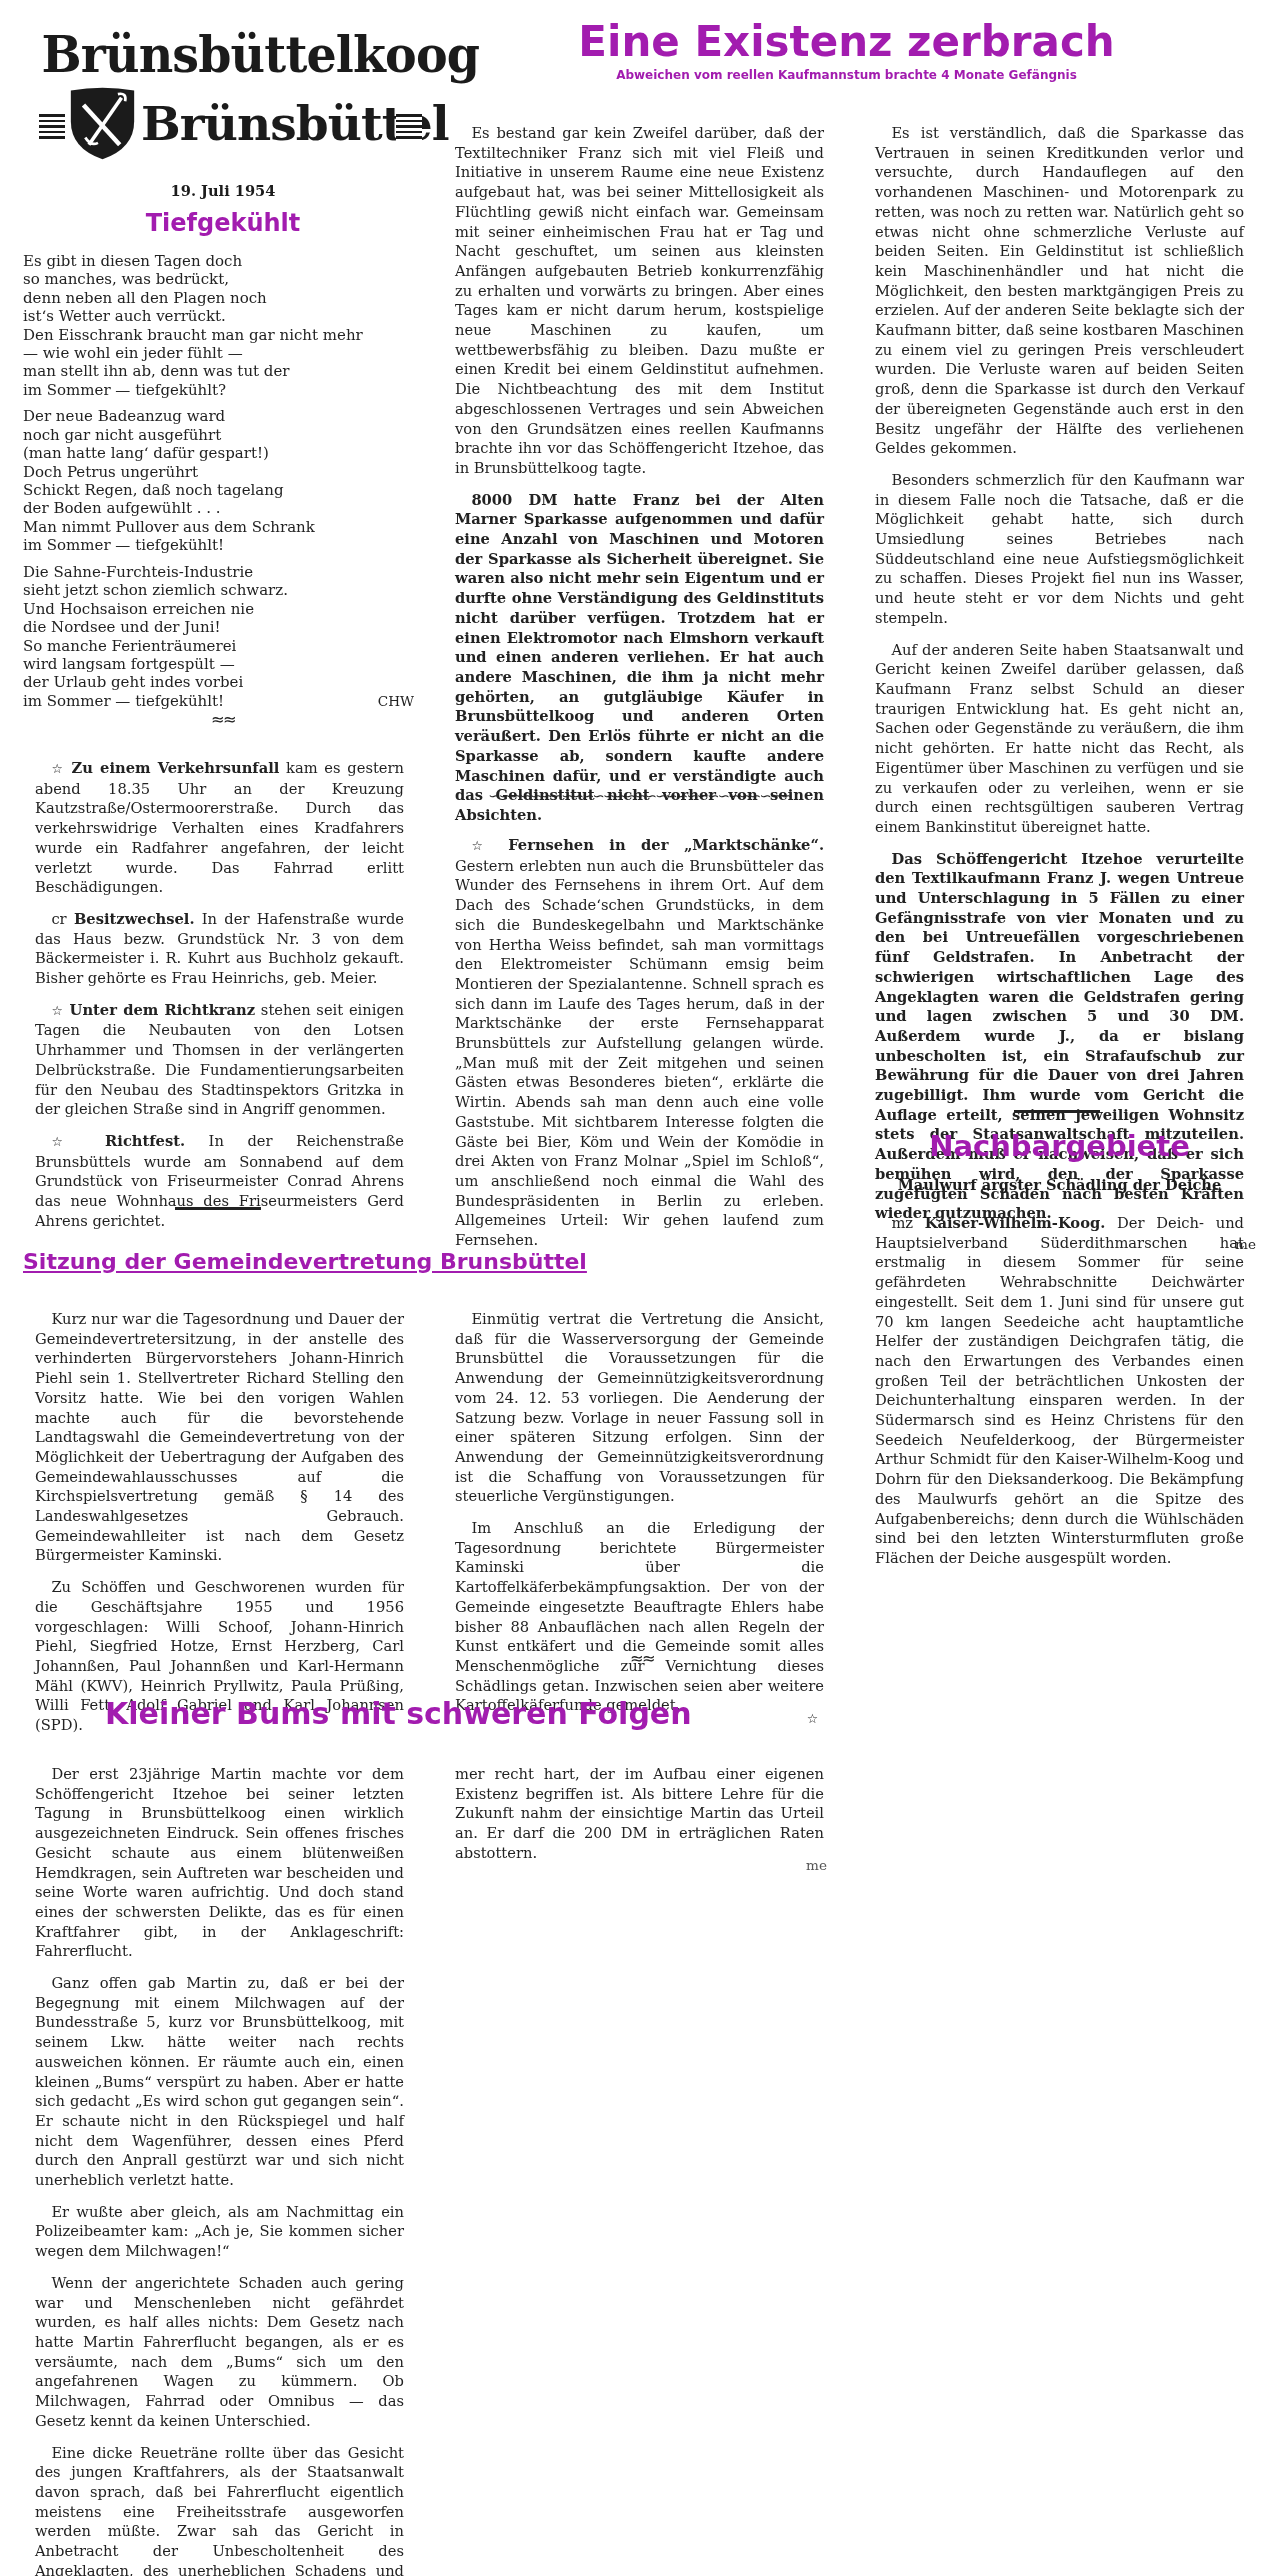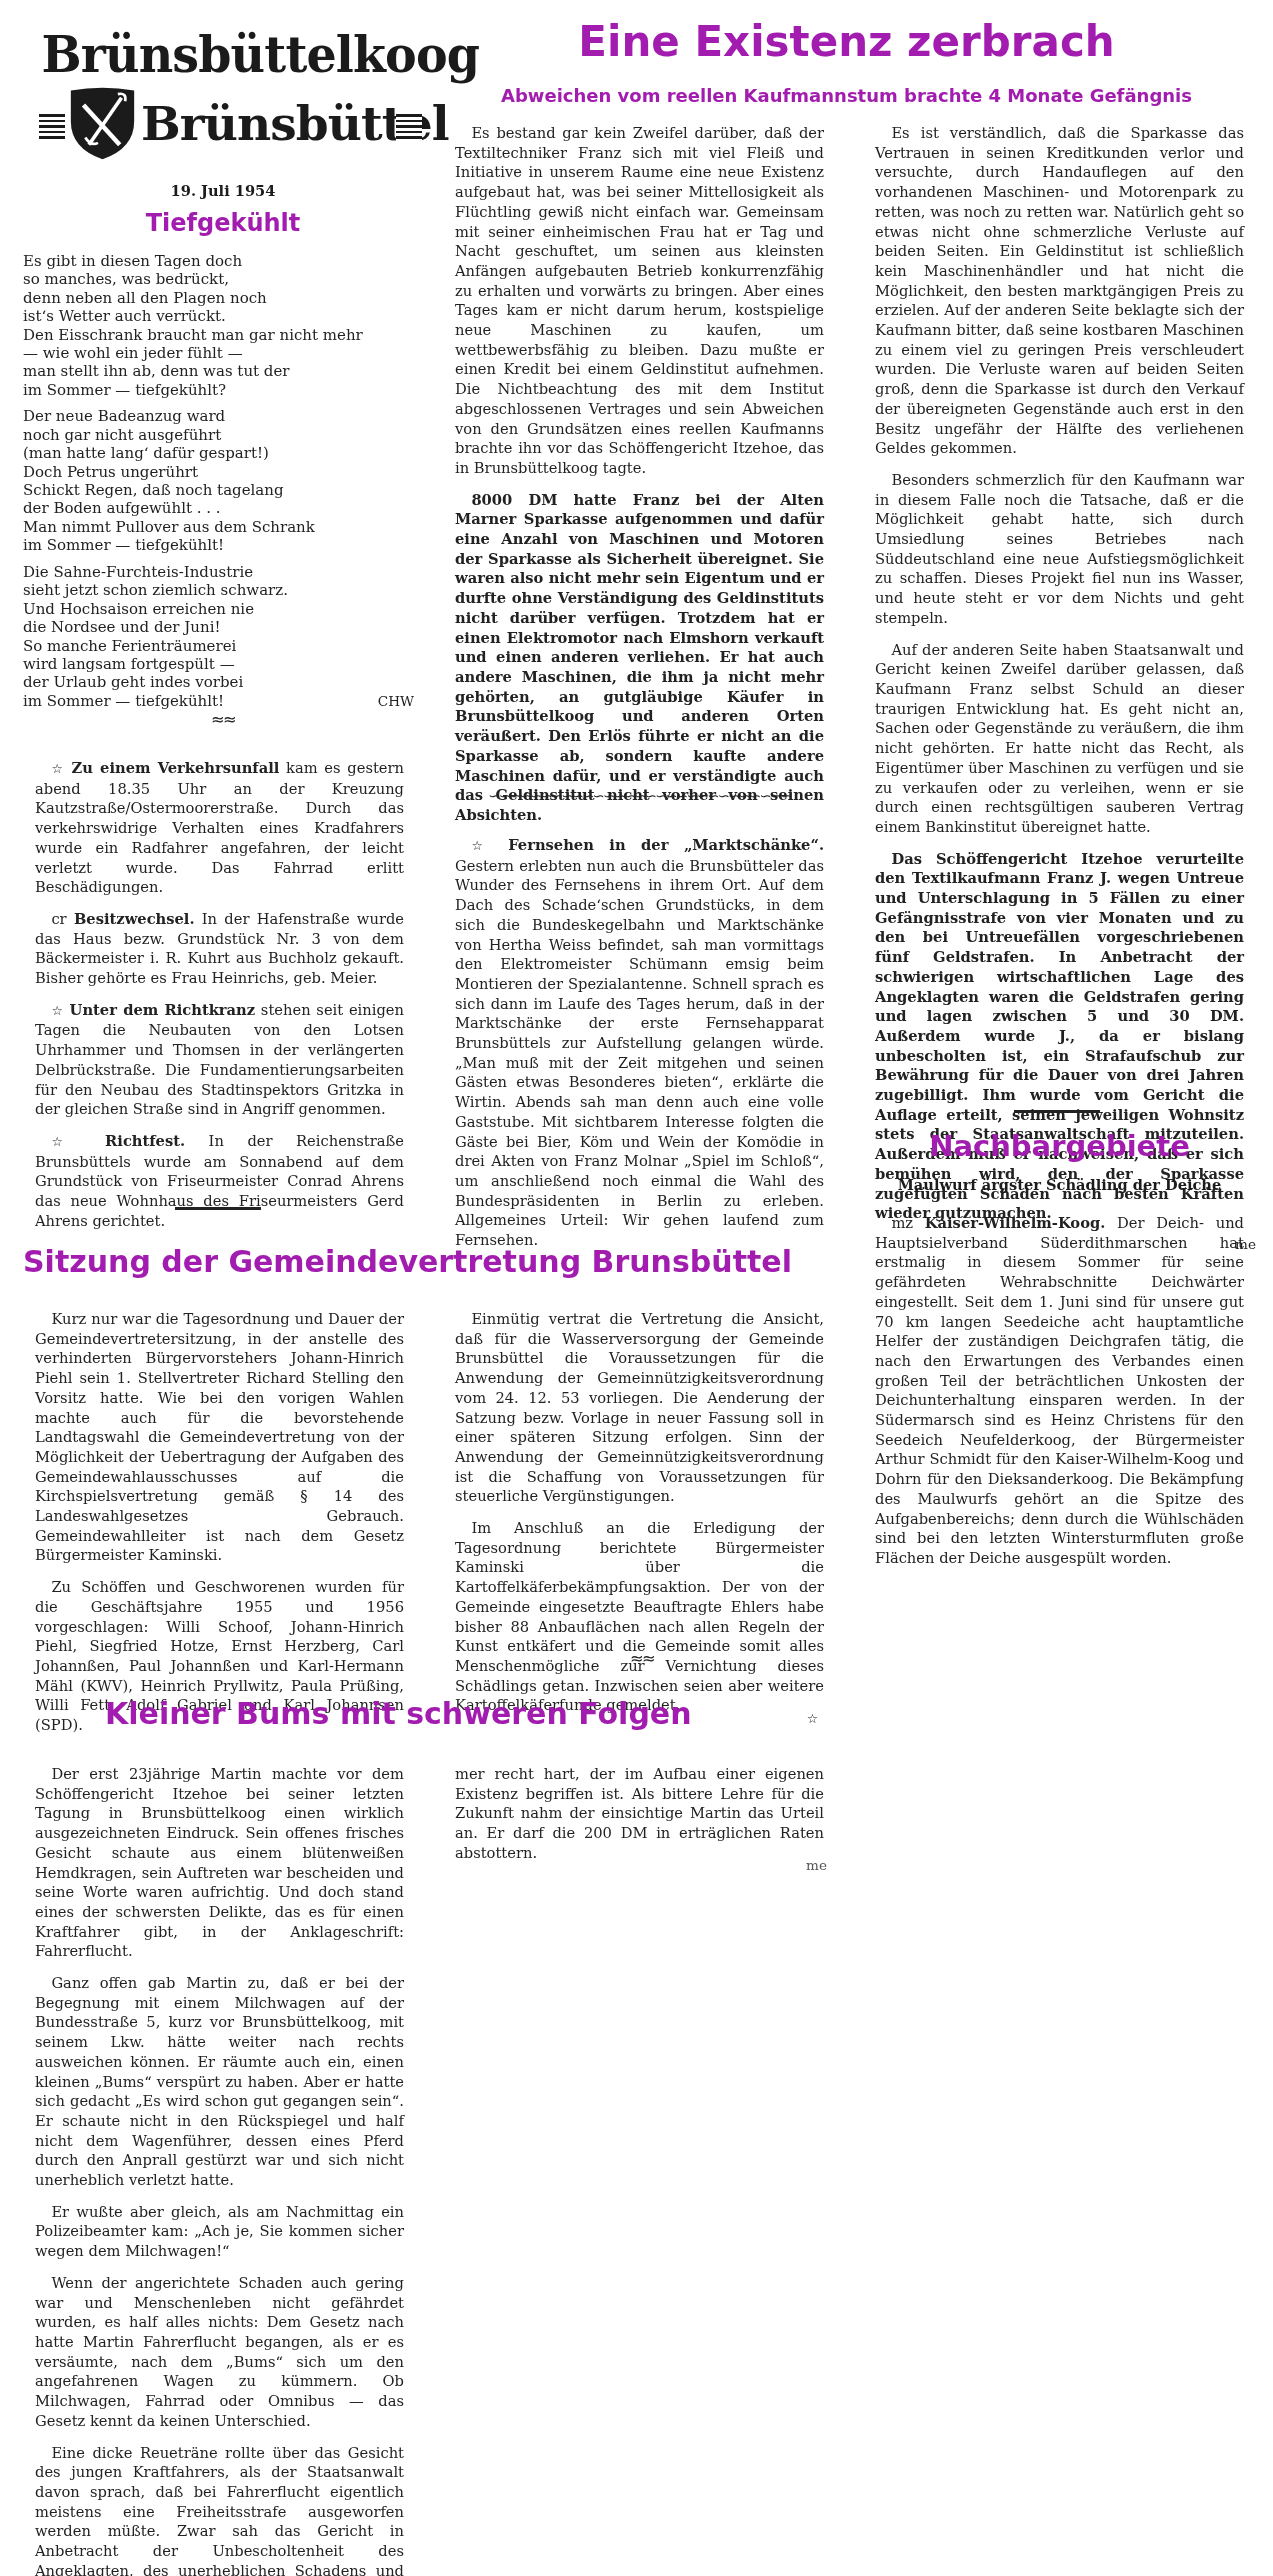--- a/index.html
+++ b/index.html
@@ -79,21 +79,21 @@
 
 <div class="abs body-text" style="left:23px; top:746px; width:393px;">
   <p><span class="star">☆</span> <span class="bold">Zu einem Verkehrsunfall</span><span> kam es gestern abend 18.35 Uhr an der Kreuzung Kautzstraße/Ostermoorerstraße. Durch das verkehrswidrige Verhalten eines Kradfahrers wurde ein Radfahrer angefahren, der leicht verletzt wurde. Das Fahrrad erlitt Beschädigungen.</span></p>
   <p class="gap"><span>cr</span> <span class="bold">Besitzwechsel.</span><span> In der Hafenstraße wurde das Haus bezw. Grundstück Nr. 3 von dem Bäckermeister i. R. Kuhrt aus Buchholz gekauft. Bisher gehörte es Frau Heinrichs, geb. Meier.</span></p>
   <p class="gap"><span class="star">☆</span> <span class="bold">Unter dem Richtkranz</span><span> stehen seit einigen Tagen die Neubauten von den Lotsen Uhrhammer und Thomsen in der verlängerten Delbrückstraße. Die Fundamentierungsarbeiten für den Neubau des Stadtinspektors Gritzka in der gleichen Straße sind in Angriff genommen.</span></p>
   <p class="gap"><span class="star">☆</span> <span class="bold">Richtfest.</span><span> In der Reichenstraße Brunsbüttels wurde am Sonnabend auf dem Grundstück von Friseurmeister Conrad Ahrens das neue Wohnhaus des Friseurmeisters Gerd Ahrens gerichtet.</span></p>
 </div>
 <div class="abs rule" style="left:175px; top:1207px; width:86px;"></div>
 
 <div class="abs center heavy" style="left:428px; top:16.4px; width:837px; font-size:42px; line-height:51px;">Eine Existenz zerbrach</div>
-<div class="abs center heavy" style="left:446px; top:85px; width:801px; font-size:18px;">Abweichen vom reellen Kaufmannstum brachte 4 Monate Gefängnis</div>
+<div class="abs center heavy" style="left:446px; top:68px; width:801px; font-size:12px;">Abweichen vom reellen Kaufmannstum brachte 4 Monate Gefängnis</div>
 
 <div class="abs body-text" style="left:443px; top:111px; width:393px;">
   <p>Es bestand gar kein Zweifel darüber, daß der Textiltechniker Franz sich mit viel Fleiß und Initiative in unserem Raume eine neue Existenz aufgebaut hat, was bei seiner Mittellosigkeit als Flüchtling gewiß nicht einfach war. Gemeinsam mit seiner einheimischen Frau hat er Tag und Nacht geschuftet, um seinen aus kleinsten Anfängen aufgebauten Betrieb konkurrenzfähig zu erhalten und vorwärts zu bringen. Aber eines Tages kam er nicht darum herum, kostspielige neue Maschinen zu kaufen, um wettbewerbsfähig zu bleiben. Dazu mußte er einen Kredit bei einem Geldinstitut aufnehmen. Die Nichtbeachtung des mit dem Institut abgeschlossenen Vertrages und sein Abweichen von den Grundsätzen eines reellen Kaufmanns brachte ihn vor das Schöffengericht Itzehoe, das in Brunsbüttelkoog tagte.</p>
   <p class="bold gap">8000 DM hatte Franz bei der Alten Marner Sparkasse aufgenommen und dafür eine Anzahl von Maschinen und Motoren der Sparkasse als Sicherheit übereignet. Sie waren also nicht mehr sein Eigentum und er durfte ohne Verständigung des Geldinstituts nicht darüber verfügen. Trotzdem hat er einen Elektromotor nach Elmshorn verkauft und einen anderen verliehen. Er hat auch andere Maschinen, die ihm ja nicht mehr gehörten, an gutgläubige Käufer in Brunsbüttelkoog und anderen Orten veräußert. Den Erlös führte er nicht an die Sparkasse ab, sondern kaufte andere Maschinen dafür, und er verständigte auch das Geldinstitut nicht vorher von seinen Absichten.</p>
 </div>
 <div class="abs waves" style="left:443px; top:787px; width:393px; overflow:hidden; white-space:nowrap; font-size:14.6px;">∽∽∽∽∽∽∽∽∽∽∽∽∽∽∽∽∽∽∽∽∽∽∽∽∽∽∽∽∽</div>
 
 <div class="abs body-text" style="left:863px; top:111px; width:393px;">
   <p>Es ist verständlich, daß die Sparkasse das Vertrauen in seinen Kreditkunden verlor und versuchte, durch Handauflegen auf den vorhandenen Maschinen- und Motorenpark zu retten, was noch zu retten war. Natürlich geht so etwas nicht ohne schmerzliche Verluste auf beiden Seiten. Ein Geldinstitut ist schließlich kein Maschinenhändler und hat nicht die Möglichkeit, den besten marktgängigen Preis zu erzielen. Auf der anderen Seite beklagte sich der Kaufmann bitter, daß seine kostbaren Maschinen zu einem viel zu geringen Preis verschleudert wurden. Die Verluste waren auf beiden Seiten groß, denn die Sparkasse ist durch den Verkauf der übereigneten Gegenstände auch erst in den Besitz ungefähr der Hälfte des verliehenen Geldes gekommen.</p>
   <p>Besonders schmerzlich für den Kaufmann war in diesem Falle noch die Tatsache, daß er die Möglichkeit gehabt hatte, sich durch Umsiedlung seines Betriebes nach Süddeutschland eine neue Aufstiegsmöglichkeit zu schaffen. Dieses Projekt fiel nun ins Wasser, und heute steht er vor dem Nichts und geht stempeln.</p>
@@ -106,21 +106,21 @@
 <div class="abs body-text" style="left:443px; top:823px; width:393px;">
   <p><span class="star">☆</span> <span class="bold">Fernsehen in der „Marktschänke“.</span><span> Gestern erlebten nun auch die Brunsbütteler das Wunder des Fernsehens in ihrem Ort. Auf dem Dach des Schade‘schen Grundstücks, in dem sich die Bundeskegelbahn und Marktschänke von Hertha Weiss befindet, sah man vormittags den Elektromeister Schümann emsig beim Montieren der Spezialantenne. Schnell sprach es sich dann im Laufe des Tages herum, daß in der Marktschänke der erste Fernsehapparat Brunsbüttels zur Aufstellung gelangen würde. „Man muß mit der Zeit mitgehen und seinen Gästen etwas Besonderes bieten“, erklärte die Wirtin. Abends sah man denn auch eine volle Gaststube. Mit sichtbarem Interesse folgten die Gäste bei Bier, Köm und Wein der Komödie in drei Akten von Franz Molnar „Spiel im Schloß“, um anschließend noch einmal die Wahl des Bundespräsidenten in Berlin zu erleben. Allgemeines Urteil: Wir gehen laufend zum Fernsehen.</span></p>
 </div>
 
 <div class="abs center heavy" style="left:863px; top:1128px; width:393px; font-size:29px; line-height:36px;">Nachbargebiete</div>
 <div class="abs center bold" style="left:863px; top:1176px; width:393px; font-size:14.6px; font-family:'DejaVu Serif', serif;">Maulwurf ärgster Schädling der Deiche</div>
 <div class="abs body-text" style="left:863px; top:1201px; width:393px;">
   <p><span>mz</span> <span class="bold">Kaiser-Wilhelm-Koog.</span><span> Der Deich- und Hauptsielverband Süderdithmarschen hat erstmalig in diesem Sommer für seine gefährdeten Wehrabschnitte Deichwärter eingestellt. Seit dem 1. Juni sind für unsere gut 70 km langen Seedeiche acht hauptamtliche Helfer der zuständigen Deichgrafen tätig, die nach den Erwartungen des Verbandes einen großen Teil der beträchtlichen Unkosten der Deichunterhaltung einsparen werden. In der Südermarsch sind es Heinz Christens für den Seedeich Neufelderkoog, der Bürgermeister Arthur Schmidt für den Kaiser-Wilhelm-Koog und Dohrn für den Dieksanderkoog. Die Bekämpfung des Maulwurfs gehört an die Spitze des Aufgabenbereichs; denn durch die Wühlschäden sind bei den letzten Wintersturmfluten große Flächen der Deiche ausgespült worden.</span></p>
 </div>
 
-<div class="abs heavy" style="left:23px; top:1242px; width:828px; font-size:30px; line-height:40px; white-space:nowrap;">Sitzung der Gemeindevertretung Brunsbüttel</div>
+<div class="abs heavy" style="left:23px; top:1242px; width:828px; font-size:22px; line-height:40px; white-space:nowrap;text-decoration:underline;">Sitzung der Gemeindevertretung Brunsbüttel</div>
 <div class="abs body-text" style="left:23px; top:1297px; width:393px;">
   <p>Kurz nur war die Tagesordnung und Dauer der Gemeindevertretersitzung, in der anstelle des verhinderten Bürgervorstehers Johann-Hinrich Piehl sein 1. Stellvertreter Richard Stelling den Vorsitz hatte. Wie bei den vorigen Wahlen machte auch für die bevorstehende Landtagswahl die Gemeindevertretung von der Möglichkeit der Uebertragung der Aufgaben des Gemeindewahlausschusses auf die Kirchspielsvertretung gemäß § 14 des Landeswahlgesetzes Gebrauch. Gemeindewahlleiter ist nach dem Gesetz Bürgermeister Kaminski.</p>
   <p>Zu Schöffen und Geschworenen wurden für die Geschäftsjahre 1955 und 1956 vorgeschlagen: Willi Schoof, Johann-Hinrich Piehl, Siegfried Hotze, Ernst Herzberg, Carl Johannßen, Paul Johannßen und Karl-Hermann Mähl (KWV), Heinrich Pryllwitz, Paula Prüßing, Willi Fett, Adolf Gabriel und Karl Johannsen (SPD).</p>
 </div>
 <div class="abs body-text" style="left:443px; top:1297px; width:393px;">
   <p>Einmütig vertrat die Vertretung die Ansicht, daß für die Wasserversorgung der Gemeinde Brunsbüttel die Voraussetzungen für die Anwendung der Gemeinnützigkeitsverordnung vom 24. 12. 53 vorliegen. Die Aenderung der Satzung bezw. Vorlage in neuer Fassung soll in einer späteren Sitzung erfolgen. Sinn der Anwendung der Gemeinnützigkeitsverordnung ist die Schaffung von Voraussetzungen für steuerliche Vergünstigungen.</p>
   <p>Im Anschluß an die Erledigung der Tagesordnung berichtete Bürgermeister Kaminski über die Kartoffelkäferbekämpfungsaktion. Der von der Gemeinde eingesetzte Beauftragte Ehlers habe bisher 88 Anbauflächen nach allen Regeln der Kunst entkäfert und die Gemeinde somit alles Menschenmögliche zur Vernichtung dieses Schädlings getan. Inzwischen seien aber weitere Kartoffelkäferfunde gemeldet.</p>
   <div class="right star" style="margin-top:-18px; padding-right:18px;">☆</div>
 </div>
 <div class="abs waves" style="left:610px; top:1649px; width:64px;">≈≈</div>

